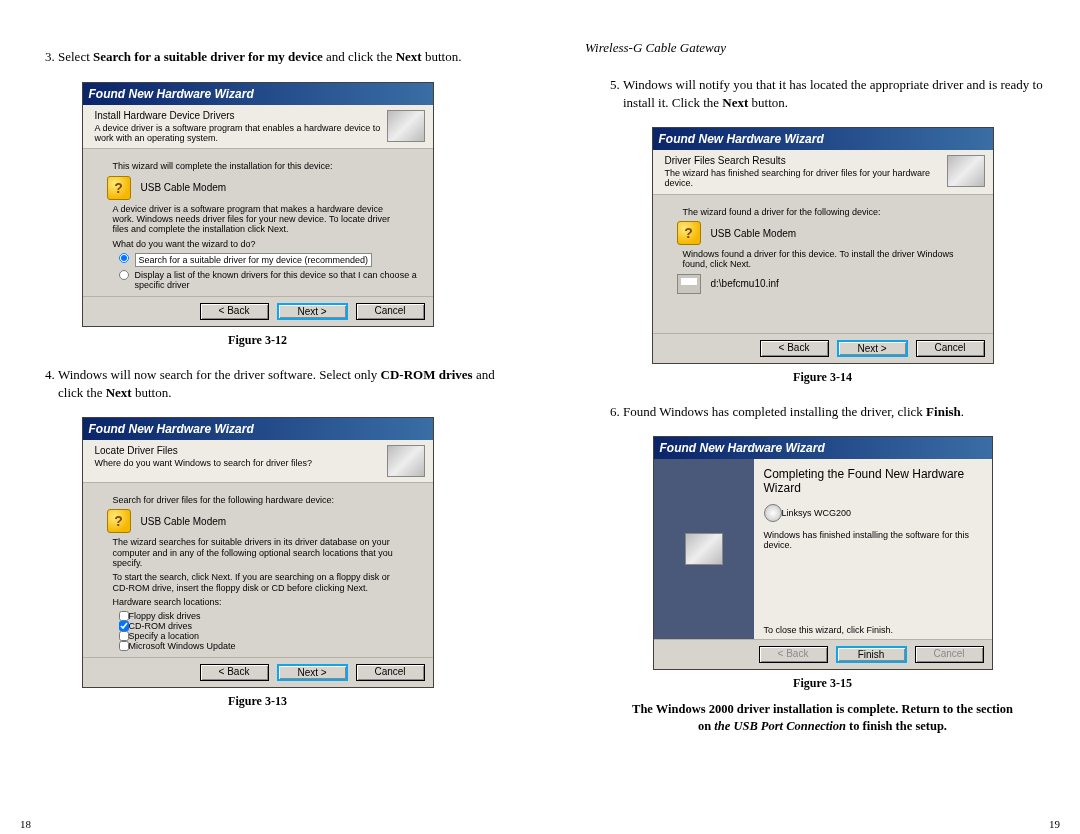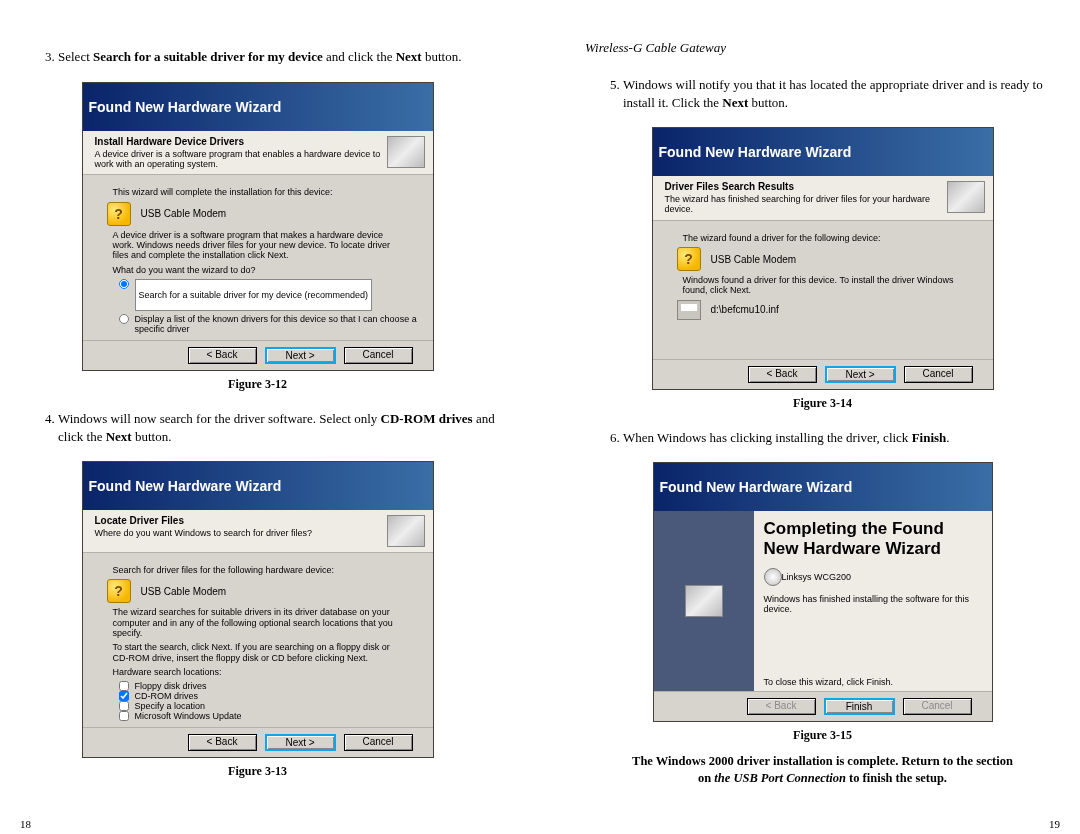--- a/index.html
+++ b/index.html
@@ -64,33 +64,34 @@
     font-family: Tahoma, Arial, sans-serif;
     font-size: 10px;
     color: #000;
   }
   .dlg.sm { width: 350px; }
   .dlg.lg { width: 338px; }
   .titlebar {
     background: linear-gradient(to right, #0a246a, #3a6ea5);
     color: #fff;
     font-weight: bold;
-    font-size: 14px;
-    padding: 16px 6px;
+    font-size: 12px;
+    padding: 4px 6px;
+    font-style: italic;
   }
   .bannerbox {
     background: #efece5;
     border-bottom: 1px solid #b5b1a8;
     display: flex;
     justify-content: space-between;
     align-items: flex-start;
     padding: 5px 8px 5px 12px;
   }
   .bannerbox .txt { flex: 1; padding-right: 6px; }
-  .bannerbox .txt .h { font-weight: bold; font-size: 10px; margin-bottom: 2px; }
+  .bannerbox .txt .h { font-weight: normal; font-size: 10px; margin-bottom: 2px; }
   .bannerbox .txt .s { font-size: 9px; line-height: 1.15; }
   .bannericon {
     width: 36px; height: 30px;
     border: 1px solid #888;
     background:
       linear-gradient(135deg,#bbb 0%,#eee 50%,#bbb 100%);
     position: relative;
     flex: 0 0 auto;
   }
   .body-area { padding: 8px 14px 6px 14px; }
@@ -104,26 +105,26 @@
     display:flex;align-items:center;justify-content:center;
     font-weight:bold;color:#7a4a00;font-size:14px;
   }
   .floppyicon {
     width: 22px; height: 18px;
     background:#c9c6bf;border:1px solid #8a867d;position:relative;
   }
   .floppyicon::after{content:"";position:absolute;left:3px;top:3px;right:3px;bottom:8px;background:#fff;}
   .radio { display: flex; align-items: flex-start; gap: 6px; margin-left: 22px; font-size: 9px; margin-top:3px;}
   .radio input { margin:0; width:10px;height:10px; }
-  .selbox { border:1px solid #888;background:#fff;padding:10px 3px;font-size:9px;display:inline-block; }
-  .check { display:flex; align-items:flex-end; gap:6px; margin-left:22px; font-size:9px; }
+  .selbox { border:1px solid #888;background:#fff;padding:1px 3px;font-size:9px;display:inline-block; }
+  .check { display:flex; align-items:flex-end; margin-left:22px; font-size:9px; }
   .check input { margin:0; width:10px;height:10px; }
   .btnrow {
     border-top:1px solid #b5b1a8;
-    padding:6px 20px;
+    padding:6px 8px;
     display:flex;justify-content:flex-end;gap:8px;
     background:#d7d4ce;
   }
   .btn {
     min-width:55px;text-align:center;
     border:1px solid #000;
     background:#d7d4ce;
     padding:1px 6px;font-size:10px;
     box-shadow: inset 1px 1px 0 #fff, inset -1px -1px 0 #888;
   }
@@ -132,21 +133,21 @@
 
   .side-layout { display:flex; }
   .side-left {
     width: 100px;
     background:#4a597a;
     position:relative;
     display:flex;align-items:center;justify-content:center;
   }
   .side-left .bannericon{width:36px;height:30px;}
   .side-right { flex:1; background:#efece5; padding:8px 10px 4px 10px; display:flex;flex-direction:column;}
-  .side-right .h1 { font-weight:bold; font-size:17px; line-height:1.2; }
+  .side-right .h1 { font-weight:normal; font-size:12px; line-height:1.2; }
   .side-right .txtline { font-size:9px; margin-top:8px; }
   .side-right .spacer { flex:1; }
 
   .bold-note {
     font-weight: bold;
     text-align: center;
     font-size: 12.5px;
     line-height: 1.35;
     margin-top: 0;
   }
@@ -285,21 +286,21 @@
       <div class="btnrow">
         <div class="btn">&lt; Back</div>
         <div class="btn def">Next &gt;</div>
         <div class="btn">Cancel</div>
       </div>
     </div>
     <div class="figcap">Figure 3-14</div>
 
     <ol class="steps" start="6">
       <li>
-        <span>When Windows has clicking installing the driver, click </span><b>Finish</b><span>.</span>
+        <span>Found Windows has completed installing the driver, click </span><b>Finish</b><span>.</span>
       </li>
     </ol>
 
     <div class="dlg lg">
       <div class="titlebar">Found New Hardware Wizard</div>
       <div class="side-layout" style="height:180px;">
         <div class="side-left">
           <div class="bannericon"></div>
         </div>
         <div class="side-right">

